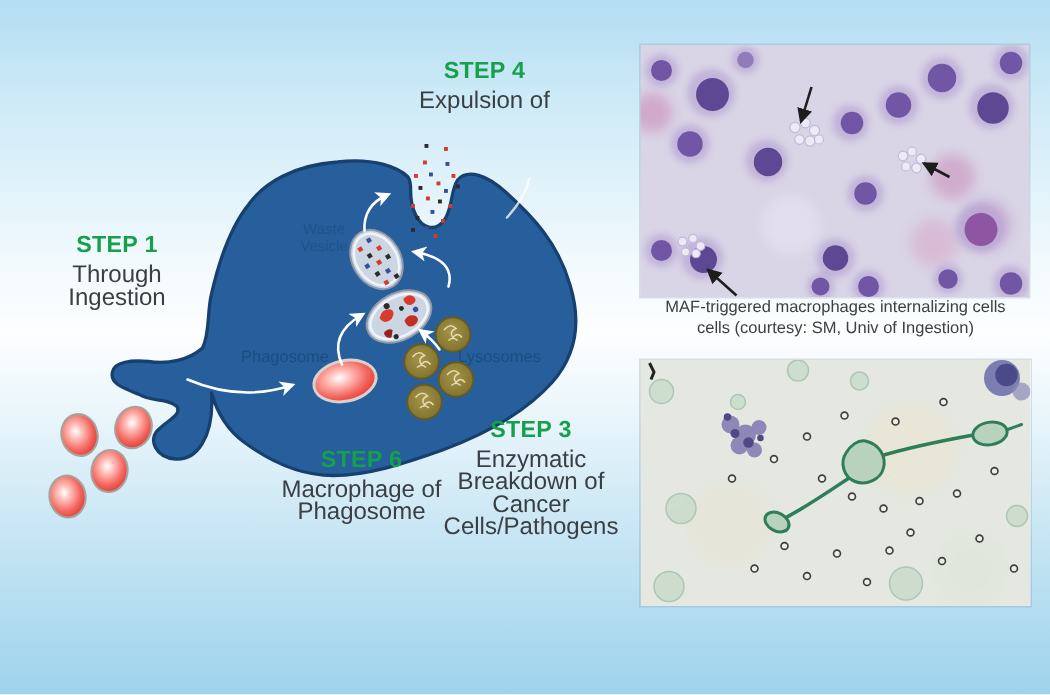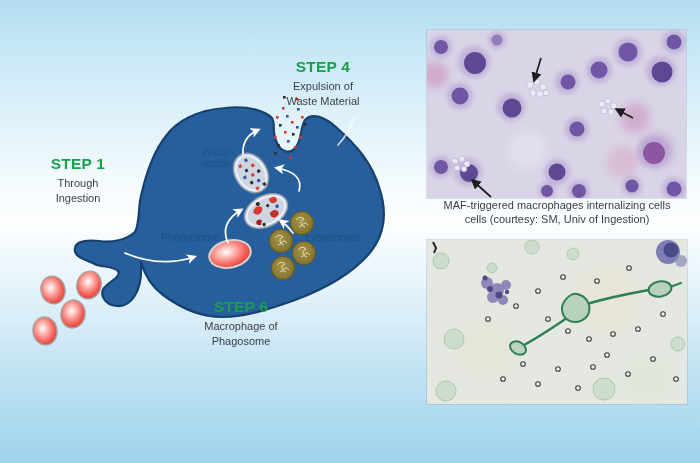--- a/index.html
+++ b/index.html
@@ -4,21 +4,21 @@
 <style>
   html,body{margin:0;padding:0;}
   .stage{
     position:relative;width:700px;height:463px;overflow:hidden;
     font-family:"Liberation Sans",sans-serif;
     background:linear-gradient(180deg,#b3ddf1 0%,#cdeaf7 14%,#f2fafd 38%,#fdfeff 48%,#e9f5fb 60%,#c2e3f3 80%,#a8d8ee 94%,#9fd3ec 100%);
   }
   .layer{position:absolute;left:0;top:0;}
   .step-label{position:absolute;text-align:center;line-height:15px;}
   .step-title{font-weight:bold;font-size:15.5px;color:#16a04c;letter-spacing:.2px;margin-bottom:5px;}
-  .step-line{font-size:11px;color:#3a3f44;}
+  .step-line{font-size:16px;color:#3a3f44;}
   .photo{position:absolute;box-shadow:0 0 0 1px rgba(120,140,160,.25);}
   .caption{position:absolute;text-align:center;font-size:11px;color:#3c4045;line-height:13.5px;}
 </style>
 </head>
 <body>
 
 <div class="stage">
 
   <svg class="layer" width="700" height="463" viewBox="0 0 700 463">
     <defs>
@@ -163,25 +163,30 @@
     <div class="step-line">Through</div>
     <div class="step-line">Ingestion</div>
   </div>
 
   <div class="step-label" style="left:181px;top:299px;width:120px;">
     <div class="step-title">STEP 6</div>
     <div class="step-line">Macrophage of</div>
     <div class="step-line">Phagosome</div>
   </div>
 
-
-  <div class="step-label" style="left:263px;top:40px;width:120px;margin-top:19px;">
+  <div class="step-label" style="left:280px;top:279px;width:148px;">
+    <div class="step-title">STEP 3</div>
+    <div class="step-line">Enzymatic</div>
+    <div class="step-line">Breakdown of</div>
+    <div class="step-line">Cancer Cells/Pathogens</div>
+  </div>
+
+  <div class="step-label" style="left:263px;top:40px;width:120px;">
     <div class="step-title">STEP 4</div>
     <div class="step-line">Expulsion of</div>
-    <div class="step-line">Waste Material</div>
   </div>
 
   <div class="photo" style="left:427px;top:30px;width:259px;height:168px;">
     <svg width="259" height="168" viewBox="0 0 259 168">
       <defs>
         <filter id="soft" x="-40%" y="-40%" width="180%" height="180%">
             <feGaussianBlur stdDeviation="2"></feGaussianBlur>
           </filter>
         <filter id="soft2" x="-60%" y="-60%" width="220%" height="220%">
             <feGaussianBlur stdDeviation="4"></feGaussianBlur>

